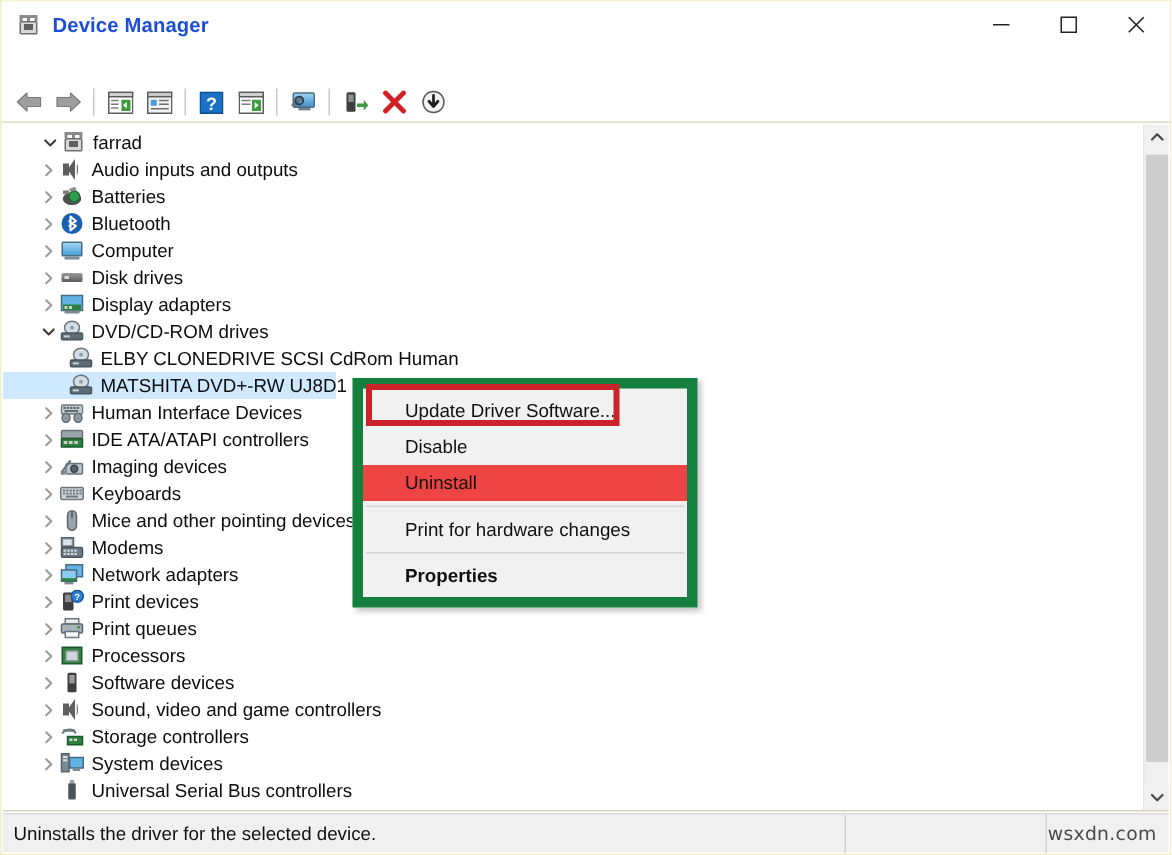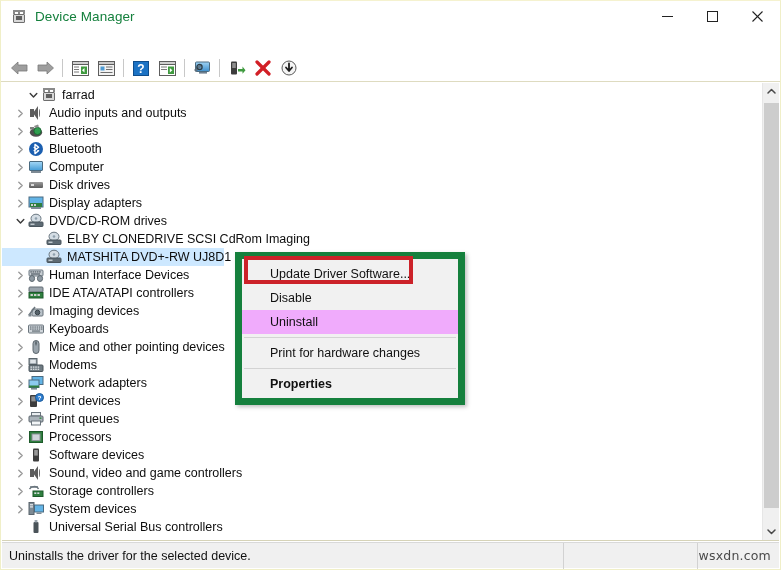--- a/index.html
+++ b/index.html
@@ -67,23 +67,24 @@
     left: 2px; top: 1px;
     width: 12px; height: 2px;
     background: #8a8a8a;
   }
   .dm-glyph .dotl { position:absolute; left:2px; top:3px; width:2px; height:2px; background:#8a8a8a;}
   .dm-glyph .dotr { position:absolute; left:12px; top:3px; width:2px; height:2px; background:#8a8a8a;}
 
   #title-text {
     margin-left: 8px;
     font-size: 13.5px;
-    color: #15803d;
+    color: #1d4ed8;
     letter-spacing: 0.1px;
     white-space: nowrap;
+    font-weight: bold;
   }
   #caption-buttons {
     position: absolute;
     top: 0; right: 0;
     height: 31px;
     display: flex;
   }
   .cap-btn {
     width: 45px; height: 31px;
     display: flex;
@@ -183,21 +184,21 @@
     line-height: 16px;
   }
   .row.selected .selbg {
     position: absolute;
     left: 0; top: 0; bottom: 0;
     background: #cde8ff;
   }
   .row.selected .ico, .row.selected .label { position: relative; z-index: 2; }
 
   .depth0 { padding-left: 23px; }
-  .depth1 { padding-left: 10px; }
+  .depth1 { padding-left: 22px; }
   .depth2 { padding-left: 44px; }
   .i-mon { position:absolute; left:1px; top:2px; width:14px; height:10px; background:linear-gradient(#9fd4f5,#4a9fd8); border:1px solid #4a6a80; border-radius:1px;}
   .i-monbase { position:absolute; left:3px; top:12px; width:10px; height:2px; background:#7d8a94;}
   .i-disk { position:absolute; left:1px; top:5px; width:14px; height:6px; background:linear-gradient(#9b9b9b,#5c5c5c); border-radius:1px;}
   .i-disk2 { position:absolute; left:3px; top:7px; width:3px; height:2px; background:#dcdcdc;}
   .i-speak { position:absolute; left:2px; top:4px; width:4px; height:8px; background:#5e5e5e;}
   .i-speak2 { position:absolute; left:5px; top:1px; width:0; height:0; border-top:7px solid transparent; border-bottom:7px solid transparent; border-right:5px solid #5e5e5e;}
   .i-wave { position:absolute; left:10px; top:4px; width:2px; height:8px; border-right:1.5px solid #6b6b6b; border-radius:50%;}
 
   
@@ -269,21 +270,21 @@
   .ctx-item {
     height: 24px;
     display: flex;
     align-items: center;
     padding-left: 28px;
     font-size: 12.5px;
     color: #101010;
     white-space: nowrap;
     cursor: default;
   }
-  .ctx-item.highlighted { background: #f0abfc; }
+  .ctx-item.highlighted { background: #ef4444; }
   .ctx-item.bold { font-weight: bold; }
   .ctx-sep {
     height: 1px;
     background: #d3d3d3;
     margin: 3px 2px 3px 2px;
   }
   #ctx-redbox {
     position: absolute;
     left: 243px;
     top: 255px;
@@ -563,21 +564,21 @@
 
       <div class="row depth2">
         <span class="ico">
           <svg width="16" height="16" viewBox="0 0 16 16">
             <ellipse cx="8" cy="5.5" rx="5" ry="4.3" fill="#d4dde4" stroke="#6a7781"></ellipse>
             <circle cx="8" cy="5.5" r="1.3" fill="#8fa0ad"></circle>
             <rect x="1" y="9" width="14" height="4.5" rx="0.8" fill="#5e6b74" stroke="#49555d"></rect>
             <rect x="2.5" y="10.6" width="4" height="1.3" fill="#cdd4d9"></rect>
           </svg>
         </span>
-        <span class="label">ELBY CLONEDRIVE SCSI CdRom Imaging</span>
+        <span class="label">ELBY CLONEDRIVE SCSI CdRom Human</span>
       </div>
 
       <div class="row depth2 selected">
         <span class="selbg" style="width:222px;"></span>
         <span class="ico">
           <svg width="16" height="16" viewBox="0 0 16 16">
             <ellipse cx="8" cy="5.5" rx="5" ry="4.3" fill="#d4dde4" stroke="#6a7781"></ellipse>
             <circle cx="8" cy="5.5" r="1.3" fill="#8fa0ad"></circle>
             <rect x="1" y="9" width="14" height="4.5" rx="0.8" fill="#5e6b74" stroke="#49555d"></rect>
             <rect x="2.5" y="10.6" width="4" height="1.3" fill="#cdd4d9"></rect>

